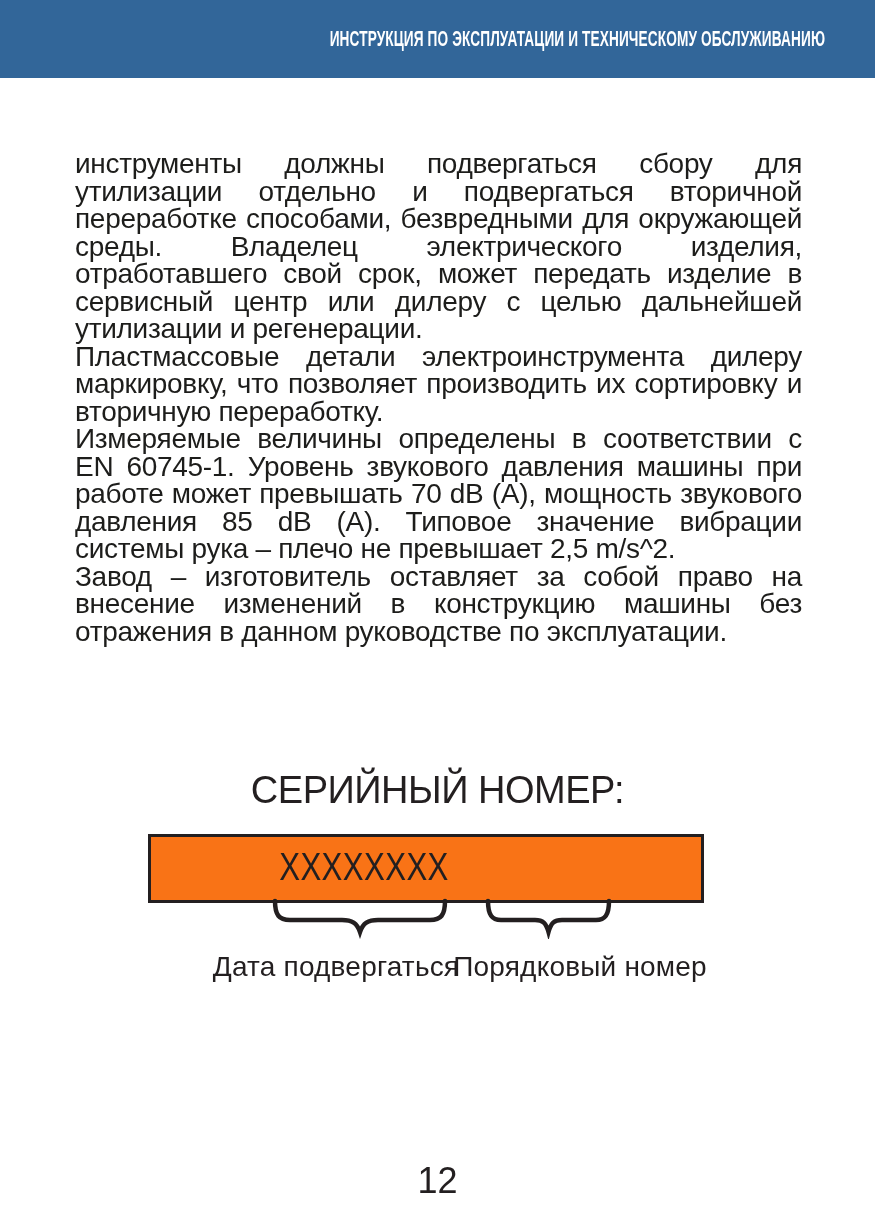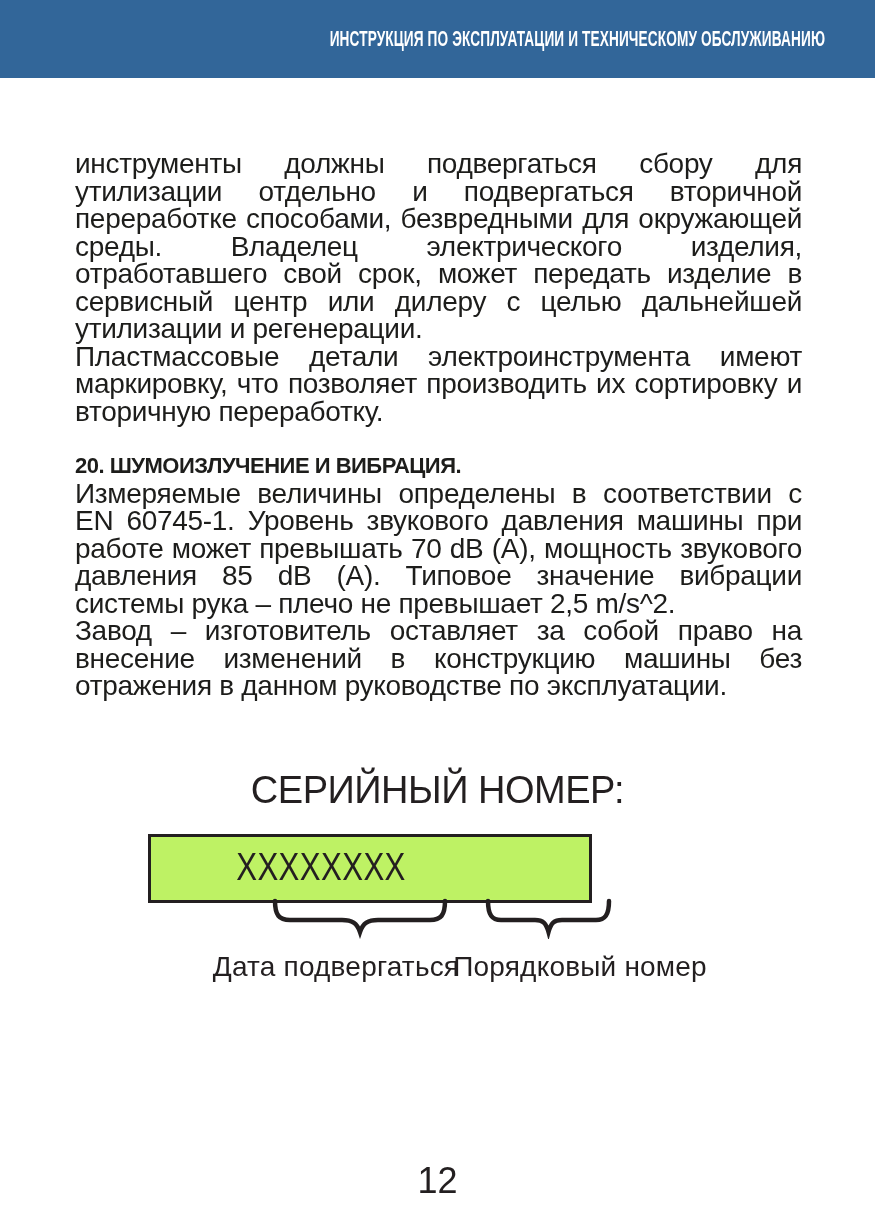--- a/index.html
+++ b/index.html
@@ -68,25 +68,25 @@
     width: 875px;
     text-align: center;
     font-size: 38px;
     letter-spacing: -0.5px;
     color: #231f20;
   }
   .serial-box {
     position: absolute;
     top: 834px;
     left: 148px;
-    width: 444px;
+    width: 556px;
     height: 69px;
     border: 3px solid #231f20;
     box-sizing: border-box;
-    background: #bef264;
+    background: #f97316;
   }
   .sn-group {
     position: absolute;
     top: 50%;
     transform: translate(-50%, -54%);
     white-space: nowrap;
   }
   .sn-group .sn-text {
     display: inline-block;
     font-size: 38px;
@@ -128,22 +128,21 @@
 <body>
 
 <div class="page">
 
   <header class="topbar">
     <span class="topbar-title">ИНСТРУКЦИЯ ПО ЭКСПЛУАТАЦИИ И ТЕХНИЧЕСКОМУ ОБСЛУЖИВАНИЮ</span>
   </header>
 
   <main class="body">
     <p>инструменты должны подвергаться сбору для утилизации отдельно и подвергаться вторичной переработке способами, безвредными для окружающей среды. Владелец электрического изделия, отработавшего свой срок, может передать изделие в сервисный центр или дилеру с целью дальнейшей утилизации и регенерации.</p>
-    <p>Пластмассовые детали электроинструмента имеют маркировку, что позволяет производить их сортировку и вторичную переработку.</p>
-    <h2>20. ШУМОИЗЛУЧЕНИЕ И ВИБРАЦИЯ.</h2>
+    <p>Пластмассовые детали электроинструмента дилеру маркировку, что позволяет производить их сортировку и вторичную переработку.</p>
     <p>Измеряемые величины определены в соответствии с EN 60745-1. Уровень звукового давления машины при работе может превышать 70 dB (A), мощность звукового давления 85 dB (A). Типовое значение вибрации системы рука – плечо не превышает 2,5 m/s^2.</p>
     <p>Завод – изготовитель оставляет за собой право на внесение изменений в конструкцию машины без отражения в данном руководстве по эксплуатации.</p>
   </main>
 
   <section>
     <div class="serial-title">СЕРИЙНЫЙ НОМЕР:</div>
 
     <div class="serial-box">
       <span class="sn-group sn-left">
         <span class="sn-text">XXXXXXXX</span>

